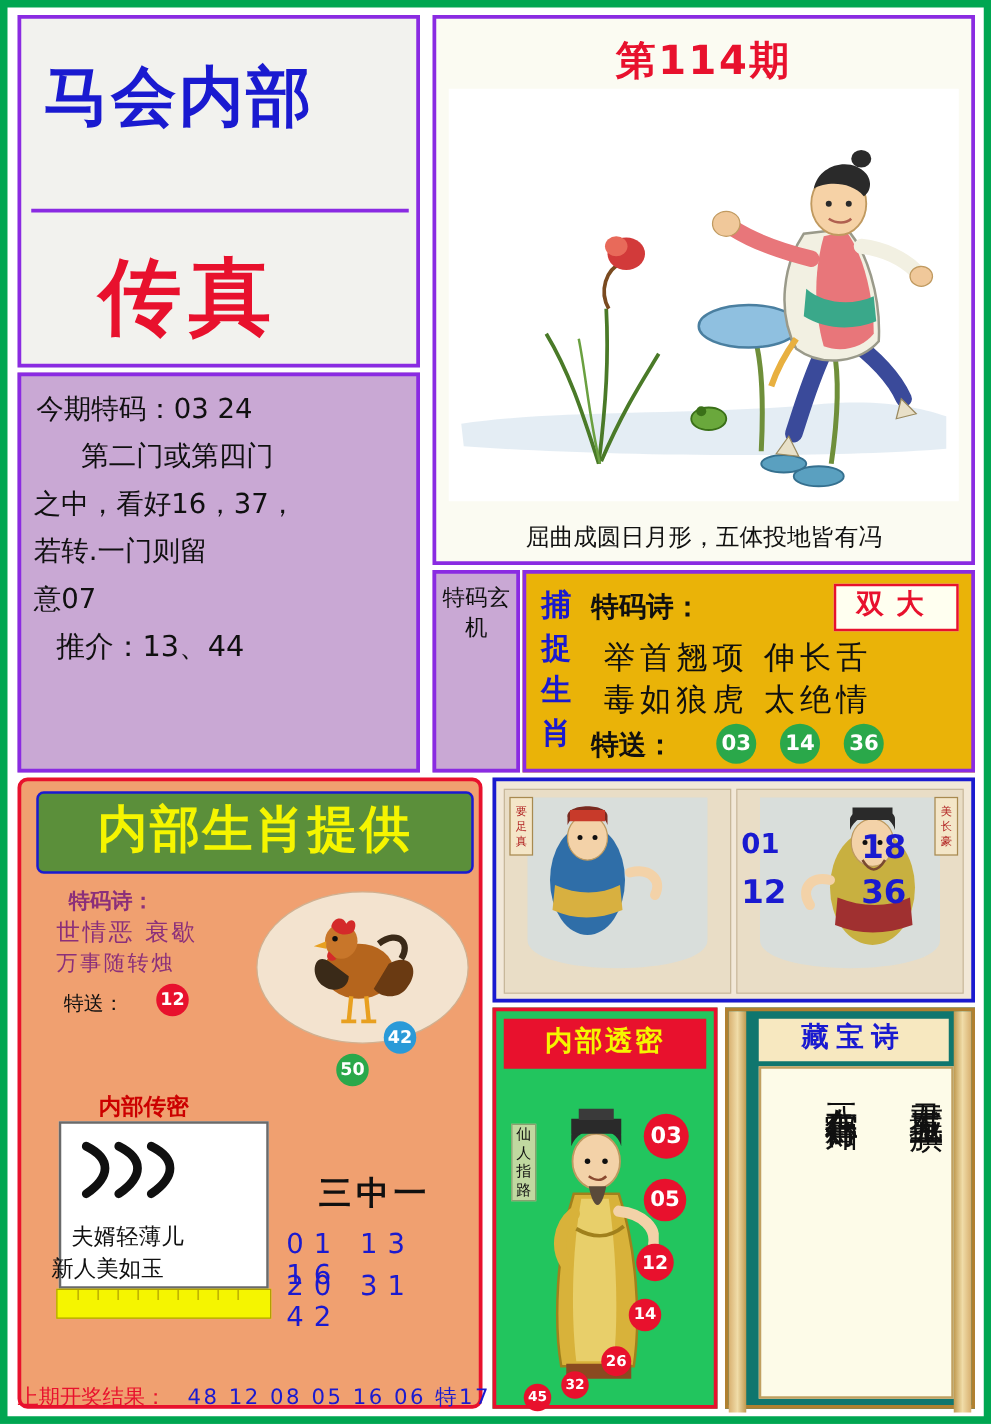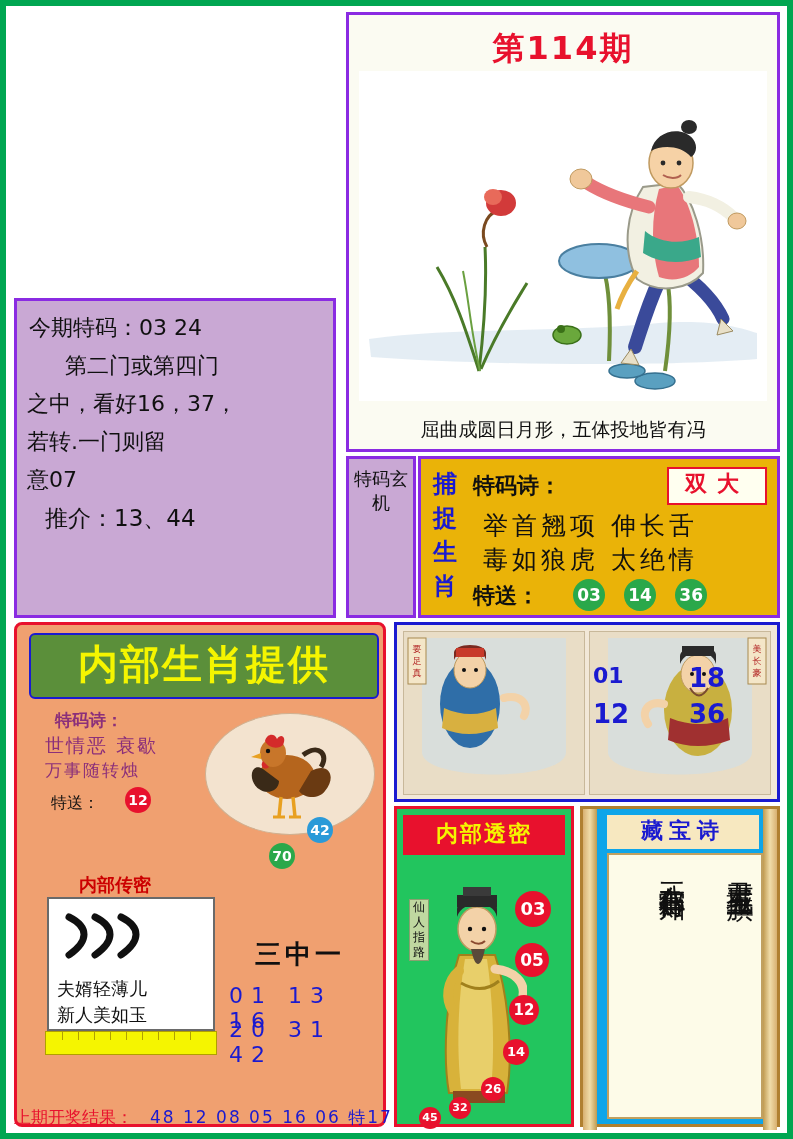--- a/index.html
+++ b/index.html
@@ -69,21 +69,21 @@
   #sx-ball-12{position:absolute;left:108px;top:162px;}
   .ball-sm{display:inline-block;width:26px;height:26px;border-radius:50%;color:#fff;font-size:14px;font-weight:bold;text-align:center;line-height:26px;}
   #sx-bubble{position:absolute;left:188px;top:88px;width:168px;height:120px;border-radius:50%;background:#f3e3cf;border:1px solid #d0b090;}
   #rooster{position:absolute;left:216px;top:100px;width:112px;height:100px;}
   #sx-ball-42{position:absolute;left:290px;top:192px;}
   #sx-ball-37{position:absolute;left:252px;top:218px;}
   #chuanmi-label{position:absolute;left:62px;top:248px;font-size:18px;color:#cc0000;font-weight:bold;}
   #scroll-card{position:absolute;left:30px;top:272px;width:164px;height:130px;background:#ffffff;border:2px solid #6a6a6a;}
   #scroll-glyph{position:absolute;left:46px;top:286px;font-size:48px;color:#101010;letter-spacing:-6px;font-weight:bold;}
   #card-line1{position:absolute;left:40px;top:352px;font-size:18px;color:#101010;}
-  #card-line2{position:absolute;left:40px;top:378px;font-size:18px;color:#101010;text-align:right;}
+  #card-line2{position:absolute;left:24px;top:378px;font-size:18px;color:#101010;text-align:right;}
   #ruler{position:absolute;left:28px;top:406px;width:170px;height:22px;background:#f5f500;border:1px solid #b0a000;}
   #ruler i{position:absolute;top:0;width:1px;height:8px;background:#b0a000;}
   #sanzhongyi{position:absolute;left:238px;top:312px;font-size:26px;font-weight:bold;color:#101010;letter-spacing:4px;}
   #nums-row1{position:absolute;left:212px;top:358px;font-size:22px;color:#1a1ad0;letter-spacing:8px;}
   #nums-row2{position:absolute;left:212px;top:392px;font-size:22px;color:#1a1ad0;letter-spacing:8px;}
 
   
   #portrait-box{left:388px;top:616px;width:386px;height:180px;border:3px solid #1a1ad0;background:#f2e8d8;}
   #p-left{position:absolute;left:6px;top:6px;width:180px;height:162px;background:#e8dcc6;border:1px solid #c8b89a;overflow:hidden;}
   #p-right{position:absolute;right:6px;top:6px;width:180px;height:162px;background:#e8dcc6;border:1px solid #c8b89a;overflow:hidden;}
@@ -101,41 +101,46 @@
   .red-ball{position:absolute;border-radius:50%;background:#e8112d;color:#ffffff;font-weight:bold;text-align:center;}
   #rb1{left:118px;top:82px;width:36px;height:36px;line-height:36px;font-size:18px;}
   #rb2{left:118px;top:134px;width:34px;height:34px;line-height:34px;font-size:17px;}
   #rb3{left:112px;top:186px;width:30px;height:30px;line-height:30px;font-size:15px;}
   #rb4{left:106px;top:230px;width:26px;height:26px;line-height:26px;font-size:13px;}
   #rb5{left:84px;top:268px;width:24px;height:24px;line-height:24px;font-size:12px;}
   #rb6{left:52px;top:288px;width:22px;height:22px;line-height:22px;font-size:11px;}
   #rb7{left:22px;top:298px;width:22px;height:22px;line-height:22px;font-size:11px;}
 
   
-  #cangbao-box{left:574px;top:800px;width:200px;height:321px;background:#0ea5e9;border:3px solid #b08030;}
+  #cangbao-box{left:574px;top:800px;width:200px;height:321px;background:#0f766e;border:3px solid #b08030;}
   #cb-rod-l{position:absolute;left:0;top:0;width:14px;height:321px;background:linear-gradient(90deg,#d8b070,#f0dca8,#c09a50);}
   #cb-rod-r{position:absolute;right:0;top:0;width:14px;height:321px;background:linear-gradient(90deg,#c09a50,#f0dca8,#d8b070);}
   #cb-title{position:absolute;left:24px;top:6px;width:152px;height:34px;background:#f7e8c0;}
   #cb-title span{display:block;text-align:center;line-height:32px;font-size:22px;font-weight:bold;color:#1a1ad0;letter-spacing:6px;}
   #cb-paper{position:absolute;left:24px;top:44px;width:152px;height:262px;background:#fdfbe8;border:2px solid #c0a060;}
   .vcol{position:absolute;top:6px;writing-mode:vertical-rl;text-orientation:upright;font-size:27px;line-height:30px;color:#101010;letter-spacing:2px;}
   #cb-c1{right:6px;}
   #cb-c3{right:74px;}
 
   
   #result-strip{left:8px;top:1098px;width:766px;height:26px;}
   #result-label{position:absolute;left:0;top:2px;font-size:17px;color:#e8112d;}
   #result-nums{position:absolute;left:136px;top:2px;font-size:17px;color:#1a1ad0;letter-spacing:2px;}
 </style>
 </head>
 <body>
 
 <div class="page">
 <div class="inner">
 
+  <div class="abs" id="logo-box">
+    <div id="logo-line1">马会内部</div>
+    <div id="logo-sep"></div>
+    <div id="logo-line2">传真</div>
+  </div>
 
   <div class="abs" id="info-box">
     <div class="line l1">今期特码：03 24</div>
     <div class="line l2">第二门或第四门</div>
     <div class="line">之中，看好16，37，</div>
     <div class="line">若转.一门则留</div>
     <div class="line">意07</div>
     <div class="line l6">推介：13、44</div>
   </div>
 
@@ -236,21 +241,21 @@
         <path d="M32 16 C 34 8, 42 8, 44 14 C 48 8, 54 12, 50 20 C 46 24, 36 24, 32 16 Z" fill="#d42a2a"></path>
         <path d="M30 36 C 26 42, 32 46, 36 42 Z" fill="#d42a2a"></path>
         <path d="M28 28 L18 32 L28 34 Z" fill="#e8a020"></path>
         <circle cx="35" cy="26" r="2.2" fill="#101010"></circle>
         <path d="M48 72 L46 92 M60 72 L62 92" stroke="#e8a020" stroke-width="3.5" fill="none"></path>
         <path d="M40 92 L52 92 M56 92 L68 92" stroke="#e8a020" stroke-width="3" fill="none"></path>
         <path d="M70 30 C 86 18, 96 30, 88 42" stroke="#3a2a18" stroke-width="5" fill="none"></path>
       </svg>
     </div>
     <div id="sx-ball-42"><span class="ball-sm" id="b42" style="background: rgb(42, 154, 216);">42</span></div>
-    <div id="sx-ball-37"><span class="ball-sm" id="b37" style="background: rgb(42, 168, 74);">70</span></div>
+    <div id="sx-ball-37"><span class="ball-sm" id="b37" style="background: rgb(42, 168, 74);">50</span></div>
 
     <div id="chuanmi-label">内部传密</div>
     <div id="scroll-card"></div>
     <div id="scroll-glyph">
       <svg width="92" height="56" viewBox="0 0 92 56" xmlns="http://www.w3.org/2000/svg">
         <path d="M6 6 C 26 16, 26 30, 6 44" stroke="#101010" stroke-width="7" fill="none" stroke-linecap="round"></path>
         <path d="M32 6 C 52 16, 52 30, 32 44" stroke="#101010" stroke-width="7" fill="none" stroke-linecap="round"></path>
         <path d="M58 6 C 78 16, 78 30, 58 44" stroke="#101010" stroke-width="7" fill="none" stroke-linecap="round"></path>
       </svg>
     </div>

